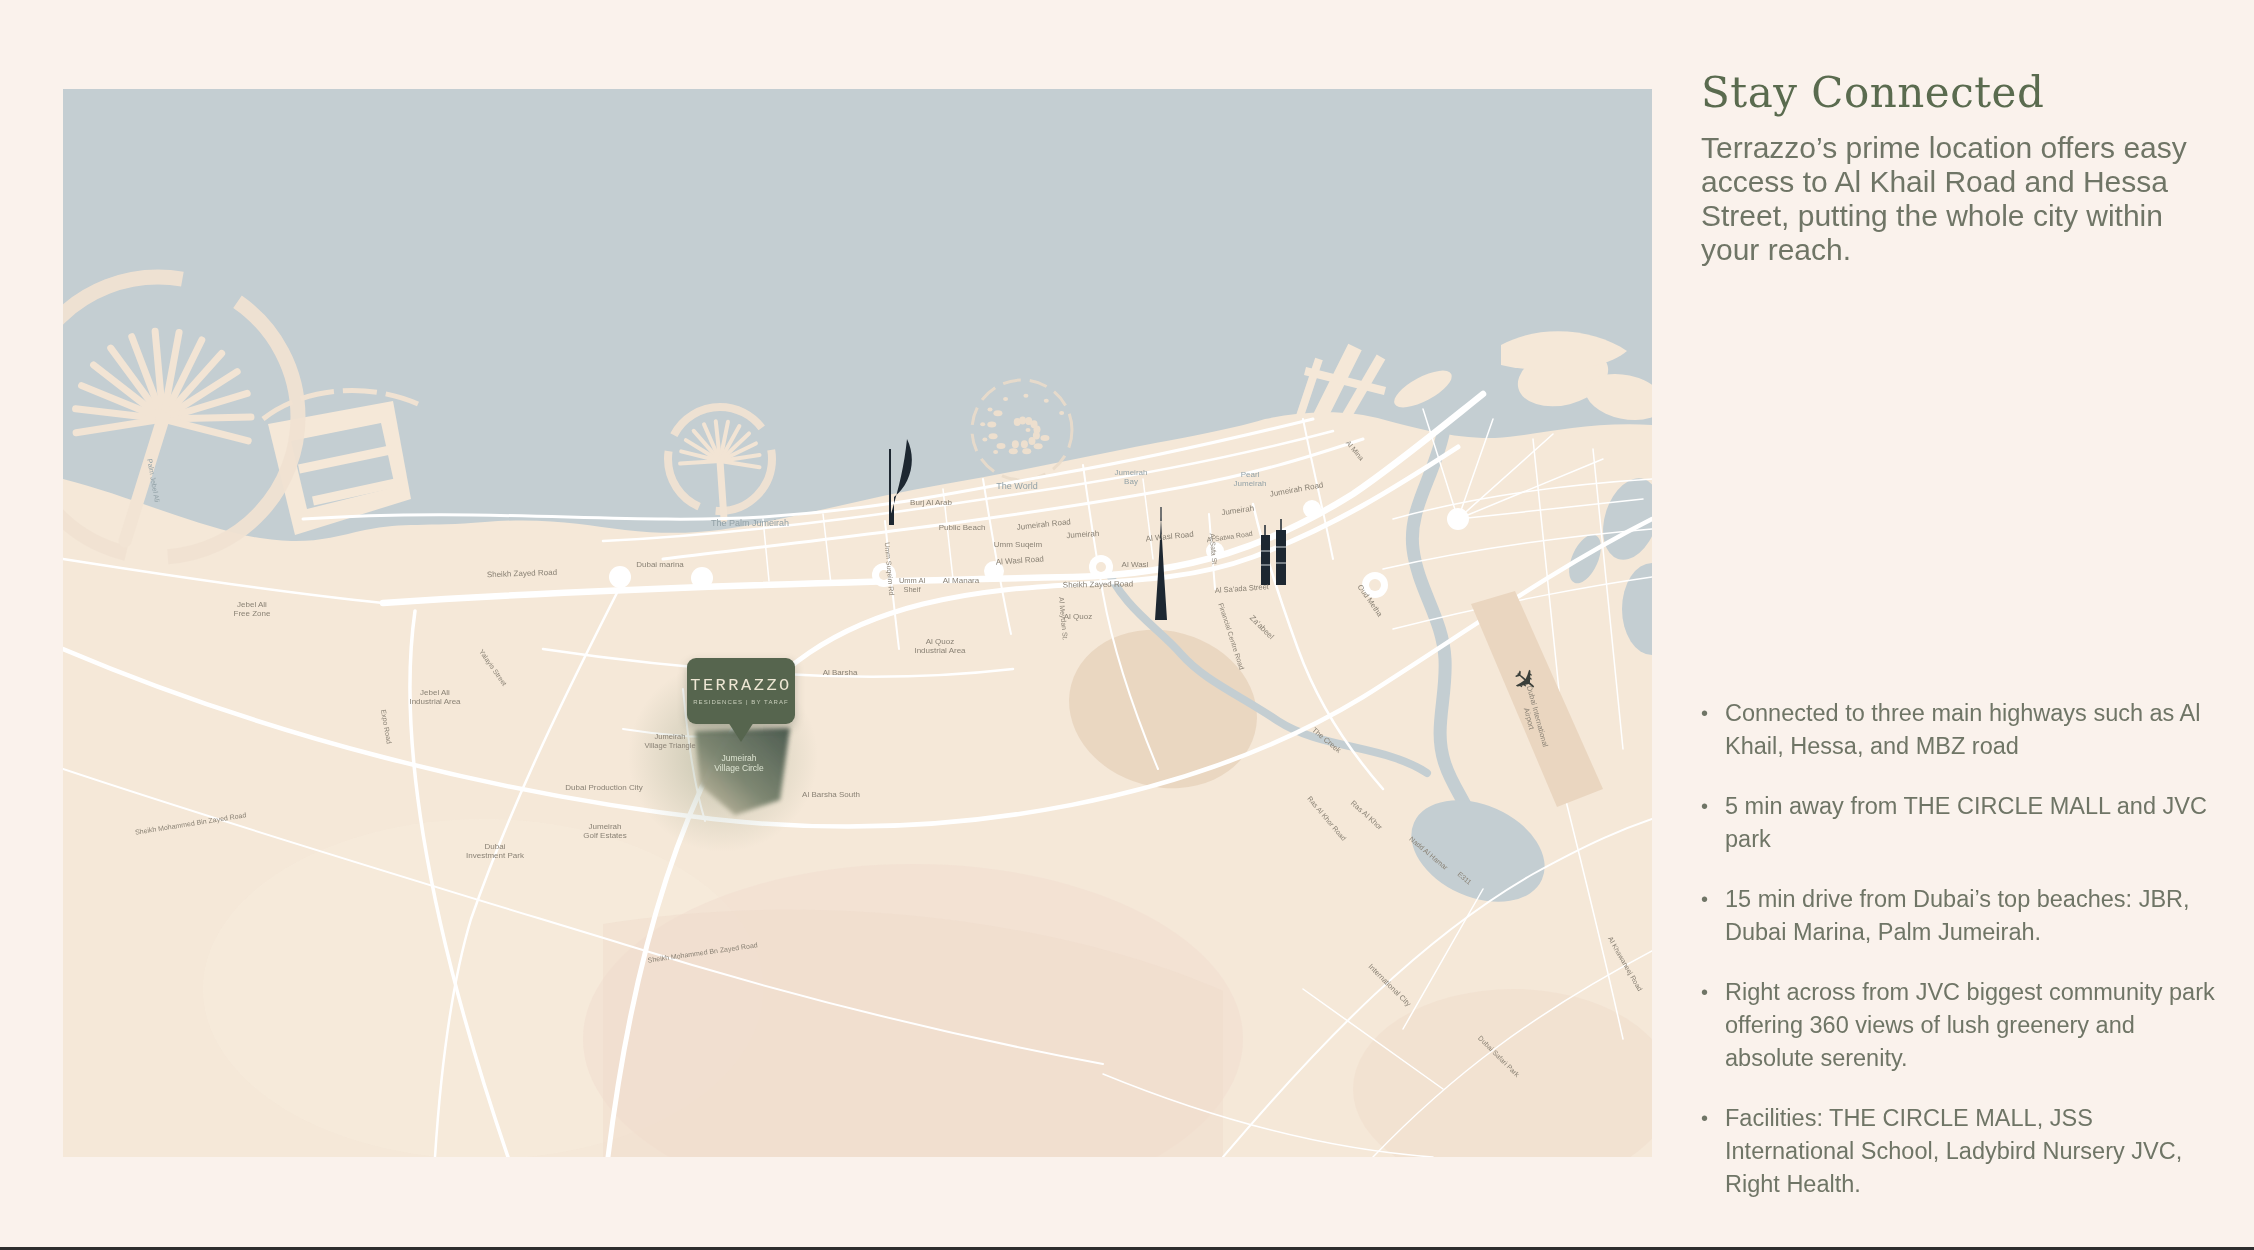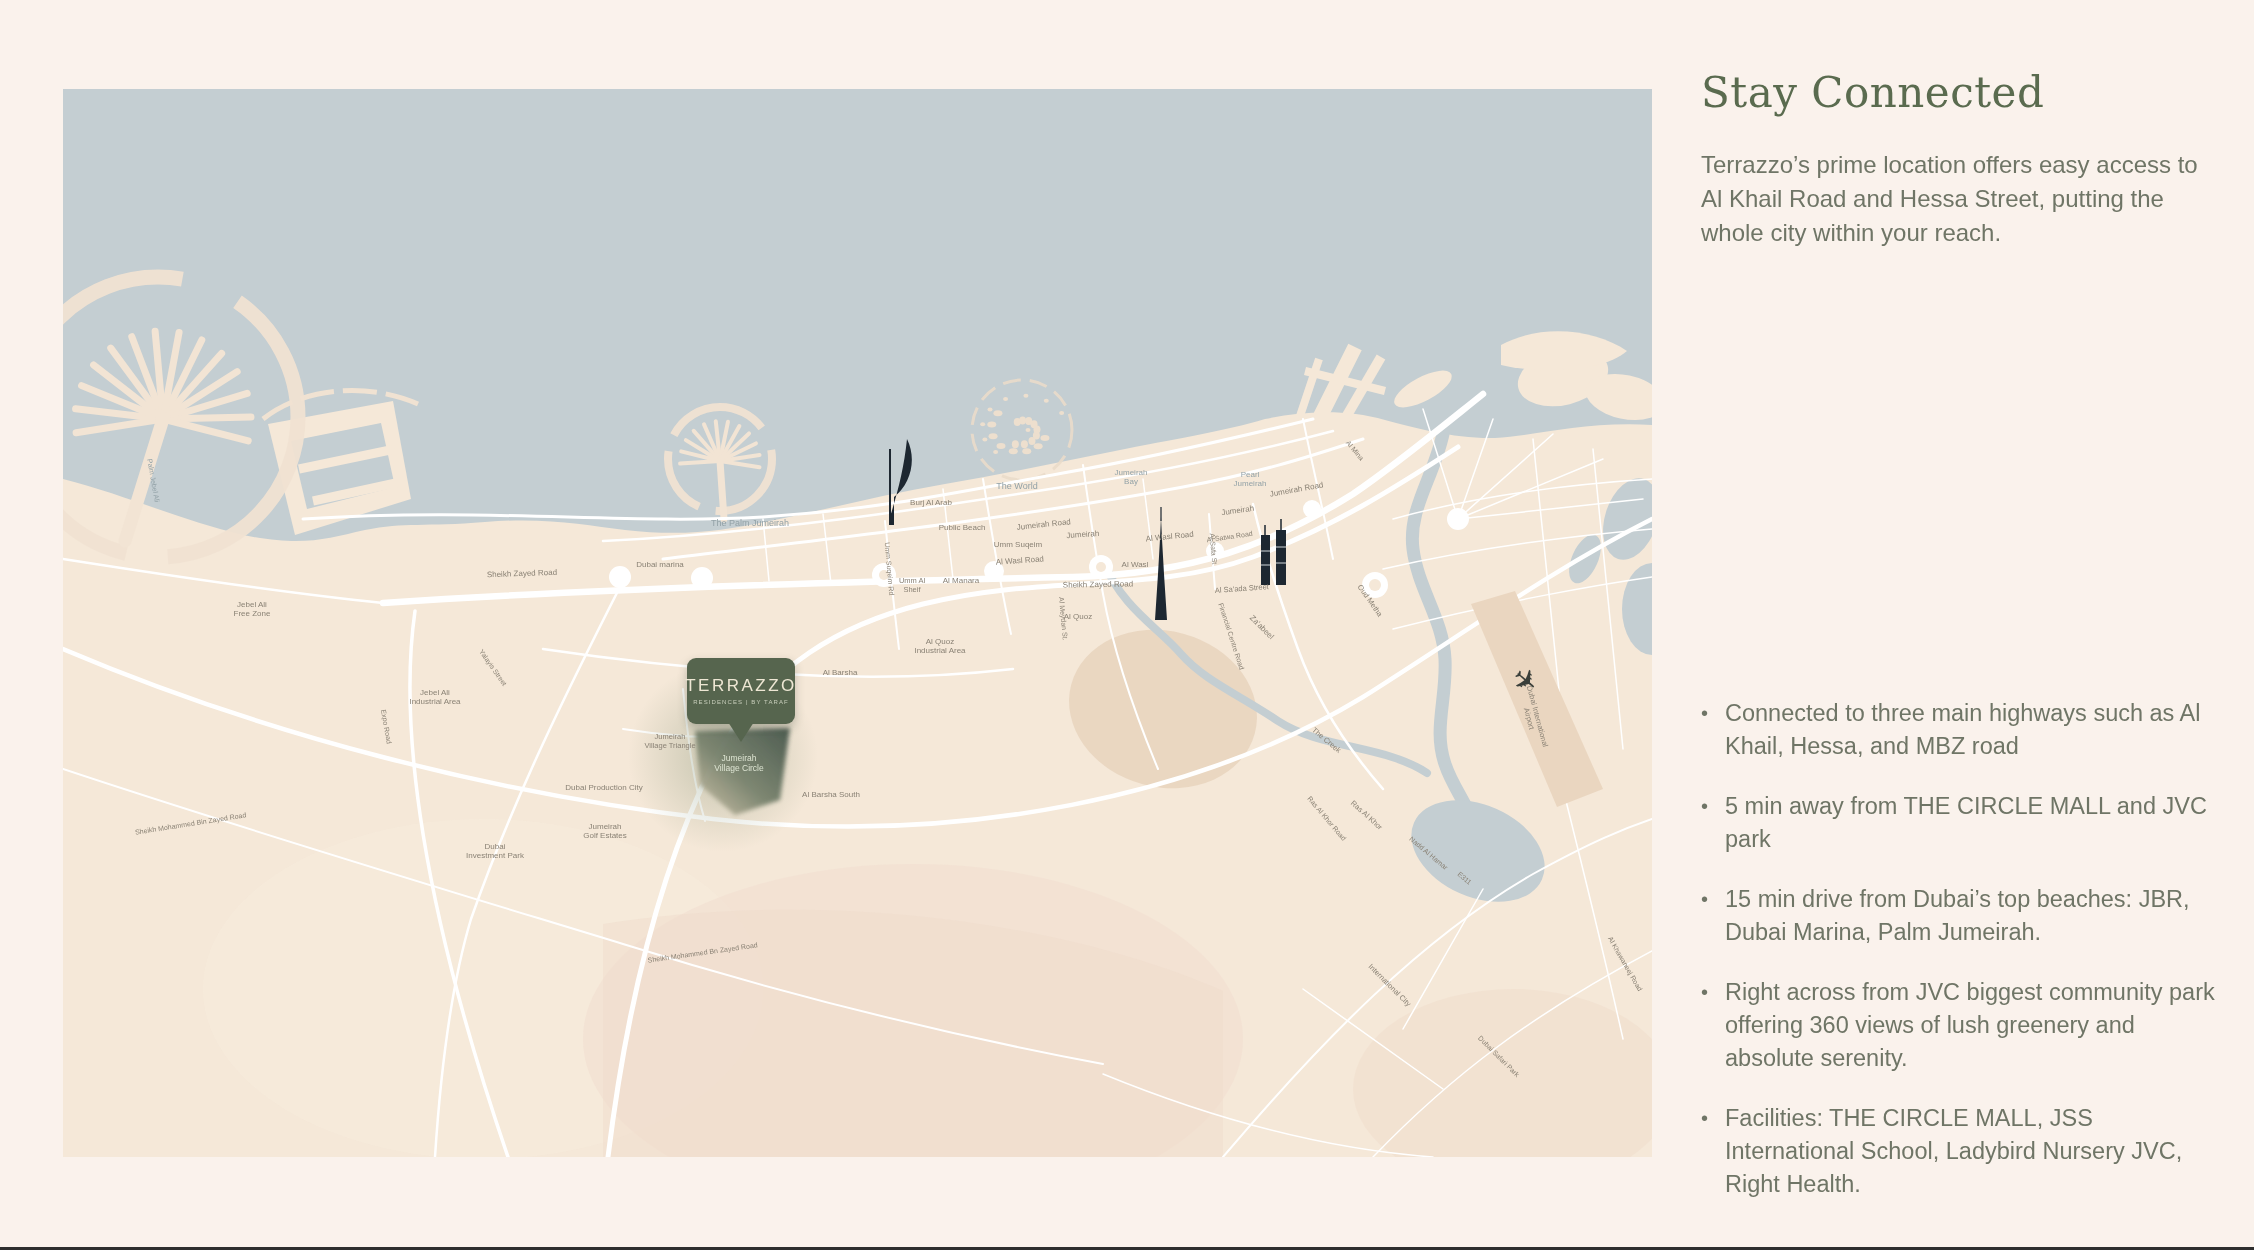--- a/index.html
+++ b/index.html
@@ -16,34 +16,34 @@
     background:#56654e;border-radius:9px;z-index:5;
     display:flex;flex-direction:column;align-items:center;justify-content:center;
     box-shadow:0 4px 10px rgba(40,50,40,.25);
   }
   .marker:after{
     content:"";position:absolute;left:41px;top:64px;width:0;height:0;
     border-left:13px solid transparent;border-right:13px solid transparent;
     border-top:20px solid #56654e;
   }
   .marker .brand{
-    font-family:Liberation Sans, sans-serif;font-weight:400;font-size:17px;
+    font-family:Liberation Mono, monospace;font-weight:400;font-size:17px;
     letter-spacing:2.5px;color:#eee7d4;line-height:1;margin-bottom:5px;white-space:nowrap;
   }
   .marker .sub{
     font-size:6px;letter-spacing:1.1px;color:#c9cfbc;white-space:nowrap;
   }
   
   .panel{position:absolute;left:1701px;top:70px;width:520px;}
   .panel h1{
     margin:0;font-family:"DejaVu Serif",serif;font-weight:400;
     font-size:42px;line-height:1.1;color:#5a6b4f;letter-spacing:.5px;
   }
   .panel .desc{
-    margin-top:32px;font-size:24px;line-height:34px;color:#6f7566;width:505px;
+    margin-top:15px;font-size:30px;line-height:34px;color:#6f7566;width:505px;
   }
   .benefits{
     list-style:none;margin:0;padding:0;position:absolute;left:1701px;top:697px;width:520px;
   }
   .benefits li{
     position:relative;padding-left:24px;font-size:23.5px;line-height:33px;
     color:#6f7566;margin-bottom:27px;
   }
   .benefits li .dot{
     position:absolute;left:0;top:0;font-size:20px;color:#6f7566;

